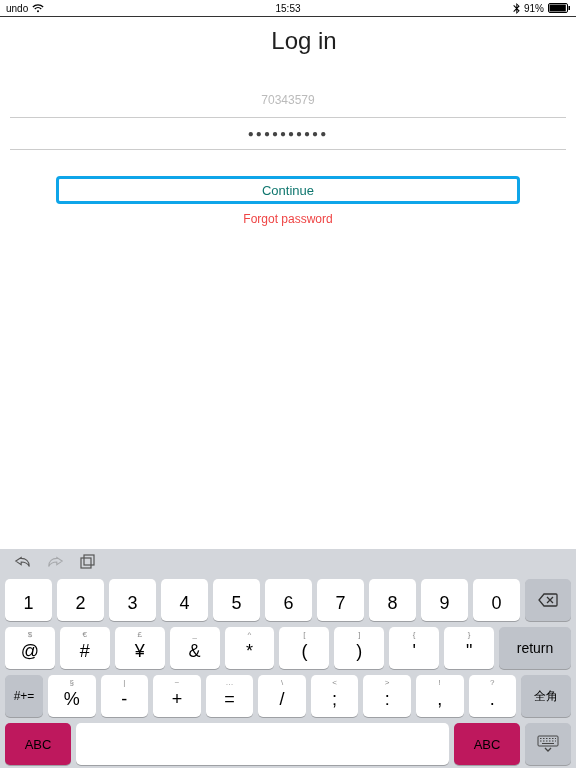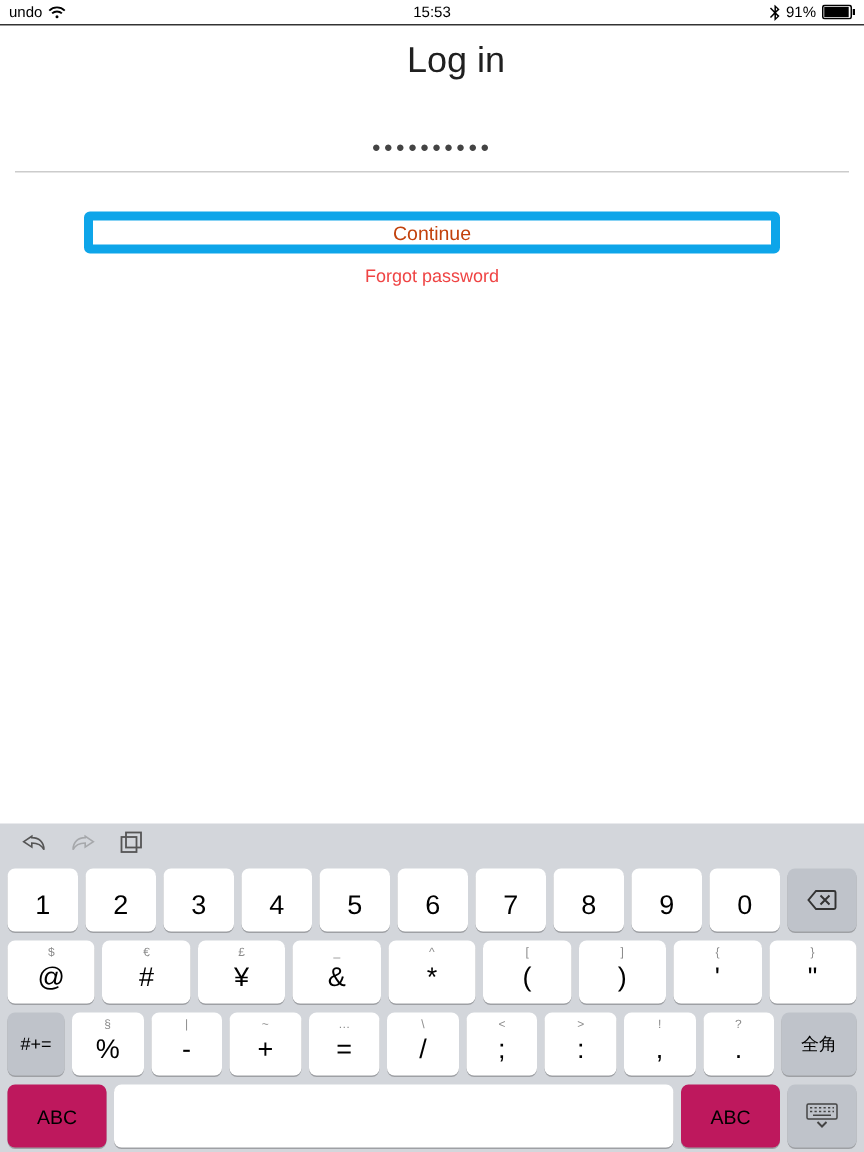--- a/index.html
+++ b/index.html
@@ -5,21 +5,21 @@
   * { box-sizing: border-box; margin: 0; padding: 0; }
   html, body { width: 576px; height: 768px; font-family: -apple-system, "Helvetica Neue", Arial, sans-serif; background: #fff; overflow: hidden; }
   .status-bar { height: 16px; display: flex; align-items: center; justify-content: space-between; padding: 0 6px; font-size: 10px; color: #000; }
   .status-left, .status-right { display: flex; align-items: center; gap: 4px; }
   .status-center { position: absolute; left: 50%; transform: translateX(-50%); font-weight: 400; }
   .hr { height: 1px; background: #000; opacity: 0.8; }
   .title { text-align: center; font-size: 24px; font-weight: 400; color: #202020; margin-top: 10px; margin-bottom: 28px; margin-left: 32px; }
   .form { padding: 0 10px; }
   .field { border-bottom: 1px solid #ccc; text-align: center; padding: 10px 0; font-size: 12px; color: #bbb; }
   .field.pwd { letter-spacing: 2px; font-size: 10px; color: #444; }
-  .continue-btn { display: block; width: calc(100% - 92px); margin: 26px auto 8px; border: 6px solid #0ea5e9; color: #c2410c; background: #fff; border-radius: 4px; height: 28px; font-size: 13px; cursor: pointer; }
+  .continue-btn { display: block; width: calc(100% - 92px); margin: 26px auto 8px; border: 3px solid #0ea5e9; color: #0f766e; background: #fff; border-radius: 4px; height: 28px; font-size: 13px; cursor: pointer; }
   .forgot { text-align: center; font-size: 12px; color: #ef4444; cursor: pointer; margin-top: 6px; }
 
   .keyboard { position: absolute; bottom: 0; left: 0; right: 0; background: #d3d6db; padding-bottom: 3px; }
   .kb-toolbar { display: flex; align-items: center; gap: 14px; padding: 6px 14px; height: 30px; }
   .kb-toolbar svg { width: 18px; height: 16px; }
   .kb-row { display: flex; gap: 5px; padding: 0 5px; margin-bottom: 6px; }
   .key { background: #fff; border-radius: 5px; box-shadow: 0 1px 0 rgba(0,0,0,0.25); display: flex; flex-direction: column; align-items: center; justify-content: center; height: 42px; position: relative; color: #000; cursor: pointer; user-select: none; }
   .key .sup { position: absolute; top: 3px; font-size: 8px; color: #8b8b8b; }
   .key .main { font-size: 18px; line-height: 1; margin-top: 6px; }
   .key.num { flex: 1; }
@@ -58,20 +58,21 @@
           <rect x="20.5" y="3" width="1.5" height="4" fill="#000"></rect>
         </svg>
     </span>
   </div>
 </div>
 <div class="hr"></div>
 
 <div class="title">Log in</div>
 
 <div class="form">
+  <div class="field">70343579</div>
   <div class="field pwd">●●●●●●●●●●</div>
   <button class="continue-btn">Continue</button>
   <div class="forgot">Forgot password</div>
 </div>
 
 <div class="keyboard">
   <div class="kb-toolbar">
     <span><svg viewBox="0 0 20 16">
           <path d="M8 3L2 7l6 4V8c4 0 7 1 9 5 0-6-4-9-9-9V3z" fill="none" stroke="#555" stroke-width="1.2"></path>
         </svg></span>
@@ -152,20 +153,21 @@
         <span class="main">)</span>
       </div>
       <div class="key sym">
         <span class="sup">{</span>
         <span class="main">'</span>
       </div>
       <div class="key sym">
         <span class="sup">}</span>
         <span class="main">"</span>
       </div>
+      <div class="key return">return</div>
     </div>
   <div class="kb-row" id="row3">
       <div class="key symtoggle">#+=</div>
       <div class="key sym">
         <span class="sup">§</span>
         <span class="main">%</span>
       </div>
       <div class="key sym">
         <span class="sup">|</span>
         <span class="main">-</span>

